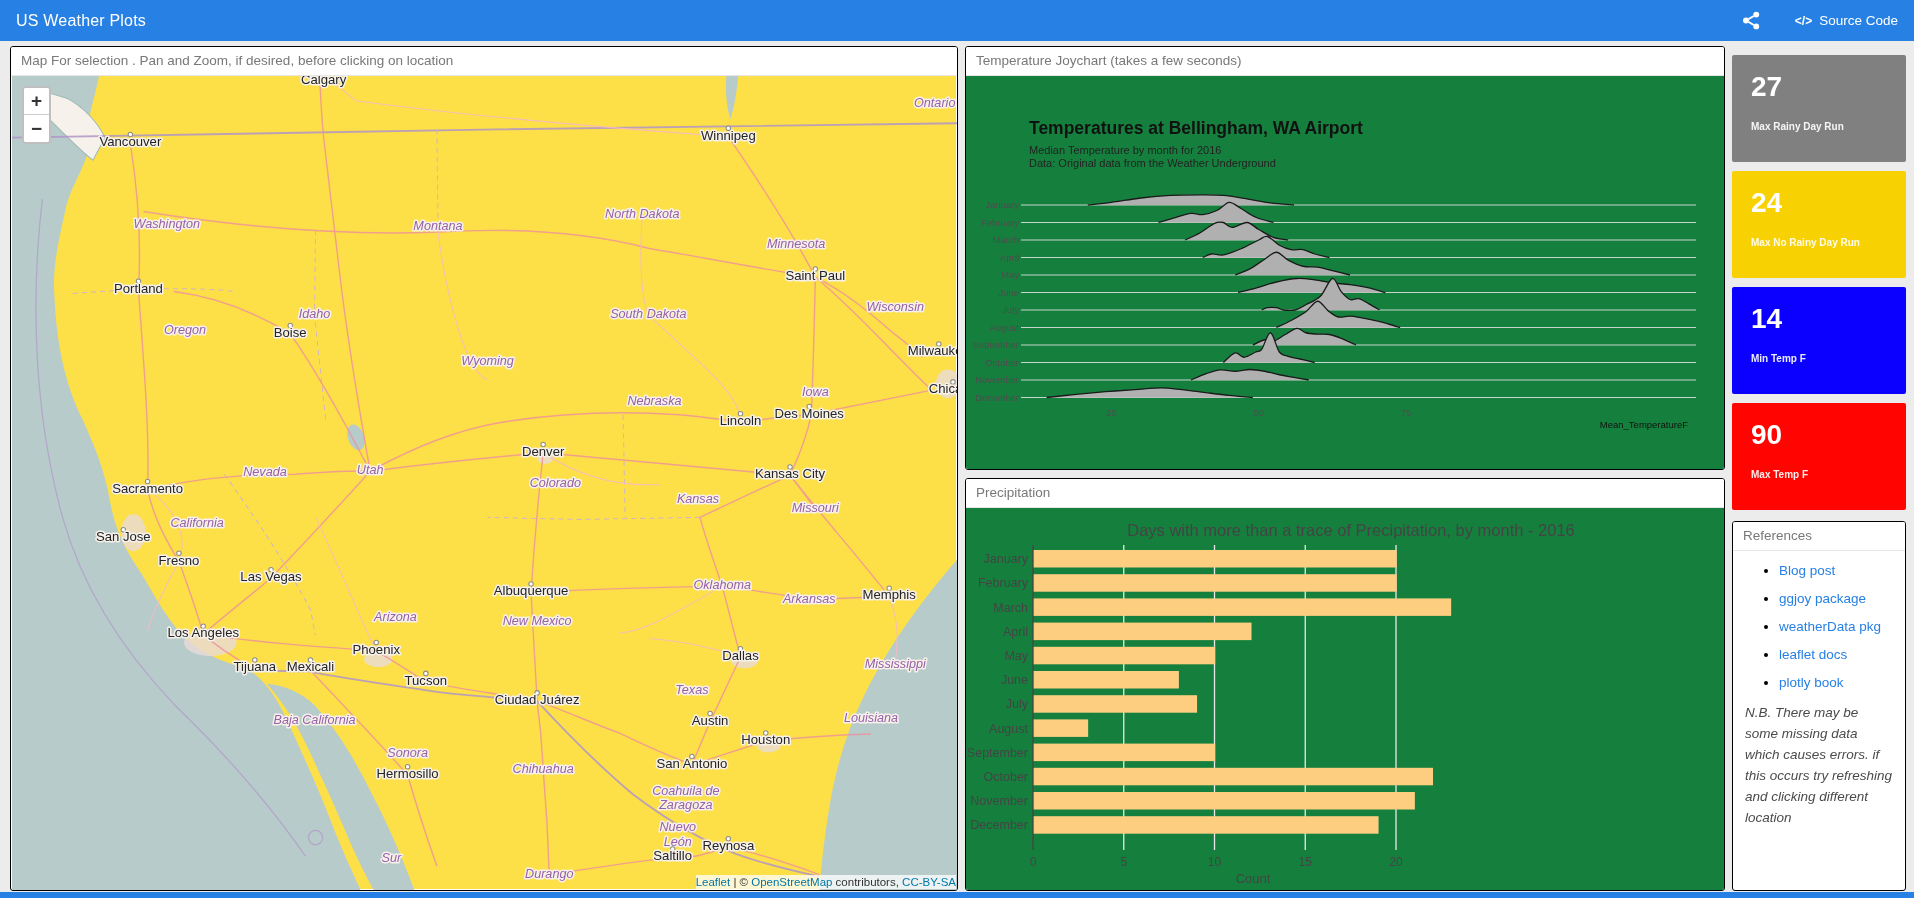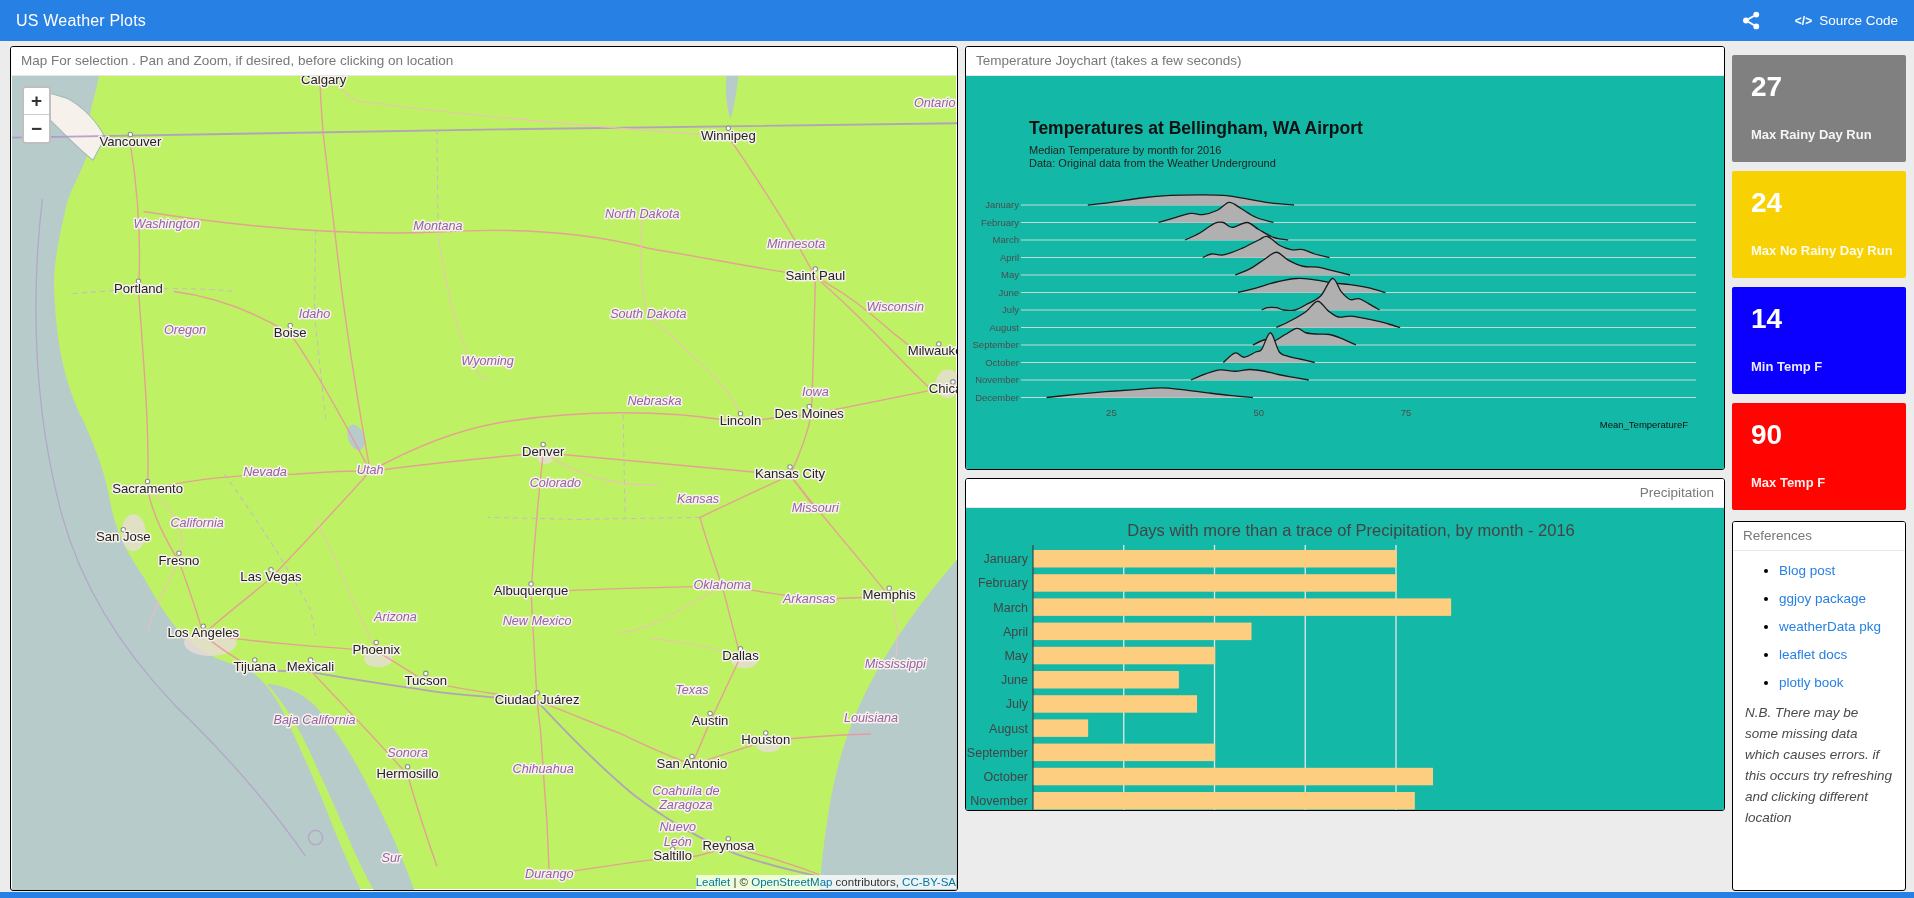--- a/index.html
+++ b/index.html
@@ -16,40 +16,40 @@
 
   .bottom-strip { position:absolute; left:0; bottom:0; width:1914px; height:6px; background:#2780e3; }
 
   
   .panel { position:absolute; background:#fff; border:1px solid #000000; border-radius:3px; overflow:hidden; }
   .panel-header { height:29px; line-height:28px; padding:0 10px; color:#787878;
     font-size:13.5px; border-bottom:1px solid #e6e6e6; background:#fff; white-space:nowrap; overflow:hidden; }
 
   
   #map-panel   { left:10px;  top:46px; width:948px;  height:845px; }
-  .map-wrap { position:absolute; left:1px; top:29px; right:1px; bottom:1px; background:#bef264; }
+  .map-wrap { position:absolute; left:1px; top:29px; right:1px; bottom:1px; background:#fde047; }
   .map-wrap svg { display:block; }
   .leaflet-zoom { position:absolute; left:10px; top:10px; width:29px; border:2px solid rgba(0,0,0,.25);
     border-radius:4px; overflow:hidden; background:#fff; z-index:5; }
   .leaflet-zoom .zbtn { width:100%; height:27px; background:#fff; border:none; font-size:19px; font-weight:bold;
     color:#333; cursor:pointer; display:block; line-height:26px; text-align:center; }
   .leaflet-zoom .zbtn:first-child { border-bottom:1px solid #ccc; }
   .attribution { position:absolute; right:0; bottom:0; background:rgba(255,255,255,.75);
     font-size:11.5px; color:#333; padding:1px 0; z-index:5; }
   .attribution a { color:#0078a8; text-decoration:none; cursor:pointer; }
 
   
   #joy-panel    { left:965px; top:46px;  width:760px; height:424px; }
-  #precip-panel { left:965px; top:478px; width:760px; height:333px;text-align:right; }
-  .chart-body { position:relative; width:100%; height:calc(100% - 29px); background:#14b8a6; }
+  #precip-panel { left:965px; top:478px; width:760px; height:413px; }
+  .chart-body { position:relative; width:100%; height:calc(100% - 29px); background:#15803d; }
 
   
   .vbox { position:absolute; left:1732px; width:174px; height:107px; border-radius:2px; color:#fff; }
   .vbox .num   { position:absolute; left:19px; top:16px; font-size:28px; font-weight:bold; }
-  .vbox .vlab  { position:absolute; left:19px; top:72px; font-size:13px; font-weight:bold; opacity:.92; }
+  .vbox .vlab  { position:absolute; left:19px; top:66px; font-size:10px; font-weight:bold; opacity:.92; }
 
   
   #ref-panel { left:1732px; top:521px; width:174px; height:370px; }
   #ref-panel .ref-body { padding:12px 12px 0 12px; }
   #ref-list { list-style:disc; margin-left:34px; }
   #ref-list li { margin-bottom:13px; font-size:13.5px; }
   #ref-list li a { color:#2780e3; text-decoration:none; cursor:pointer; }
   .ref-note { margin-top:10px; font-style:italic; font-size:13.5px; color:#4a4a4a; line-height:1.55; }
 
   text { font-family:"Liberation Sans", sans-serif; }

